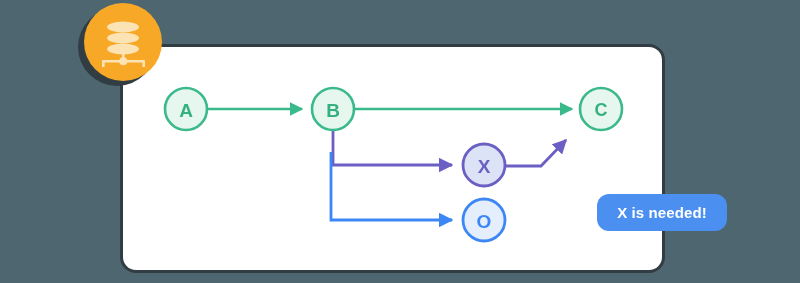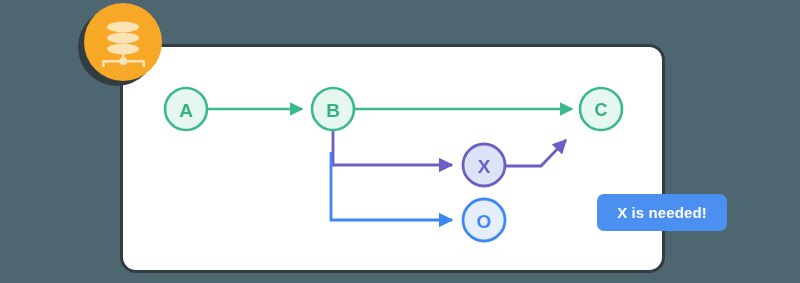--- a/index.html
+++ b/index.html
@@ -65,21 +65,21 @@
     height: 78px;
   }
   
   #tooltip {
     position: absolute;
     left: 597px;
     top: 194px;
     width: 130px;
     height: 37px;
     background: #4b90f0;
-    border-radius: 7px;
+    border-radius: 12px;
     display: flex;
     align-items: center;
     justify-content: center;
     color: #ffffff;
     font-size: 15px;
     font-weight: bold;
     letter-spacing: 0.1px;
     white-space: nowrap;
   }
   .node-label {

